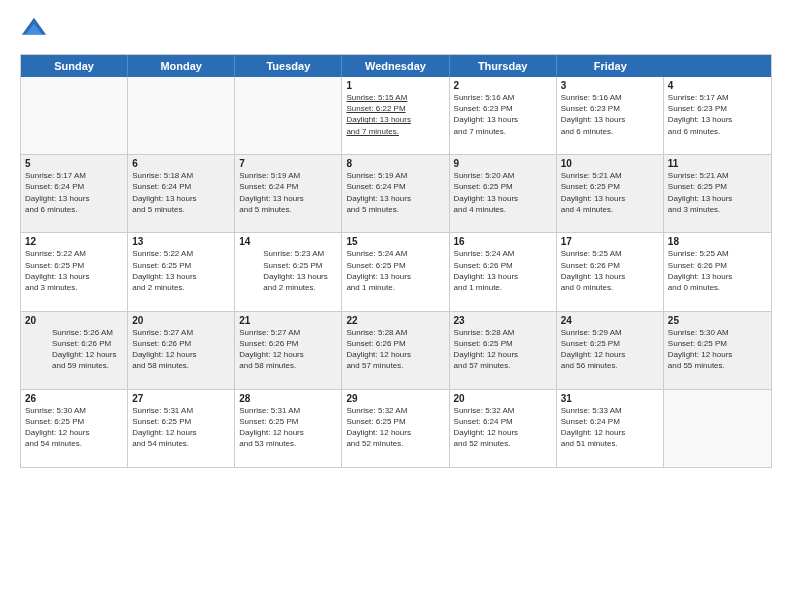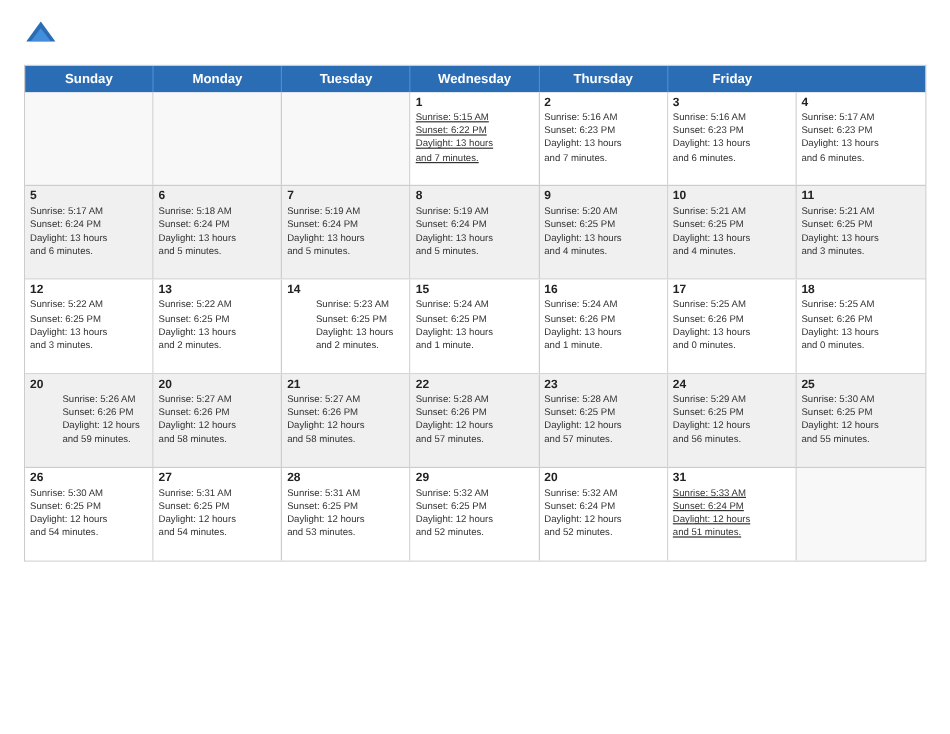--- a/index.html
+++ b/index.html
@@ -375,21 +375,21 @@
           </div>
           <div class="cal-cell">
             <span class="day-num">20</span>
             <div class="cell-info" style="white-space: pre-line;">Sunrise: 5:32 AM
 Sunset: 6:24 PM
 Daylight: 12 hours
 and 52 minutes.</div>
           </div>
           <div class="cal-cell">
             <span class="day-num">31</span>
-            <div class="cell-info" style="white-space: pre-line; text-decoration: underline;">Sunrise: 5:33 AM
+            <div class="cell-info" style="white-space: pre-line;">Sunrise: 5:33 AM
 Sunset: 6:24 PM
 Daylight: 12 hours
 and 51 minutes.</div>
           </div>
           <div class="cal-cell empty-cell"></div>
         </div>
       </div>
   </div>
 </div>
 

